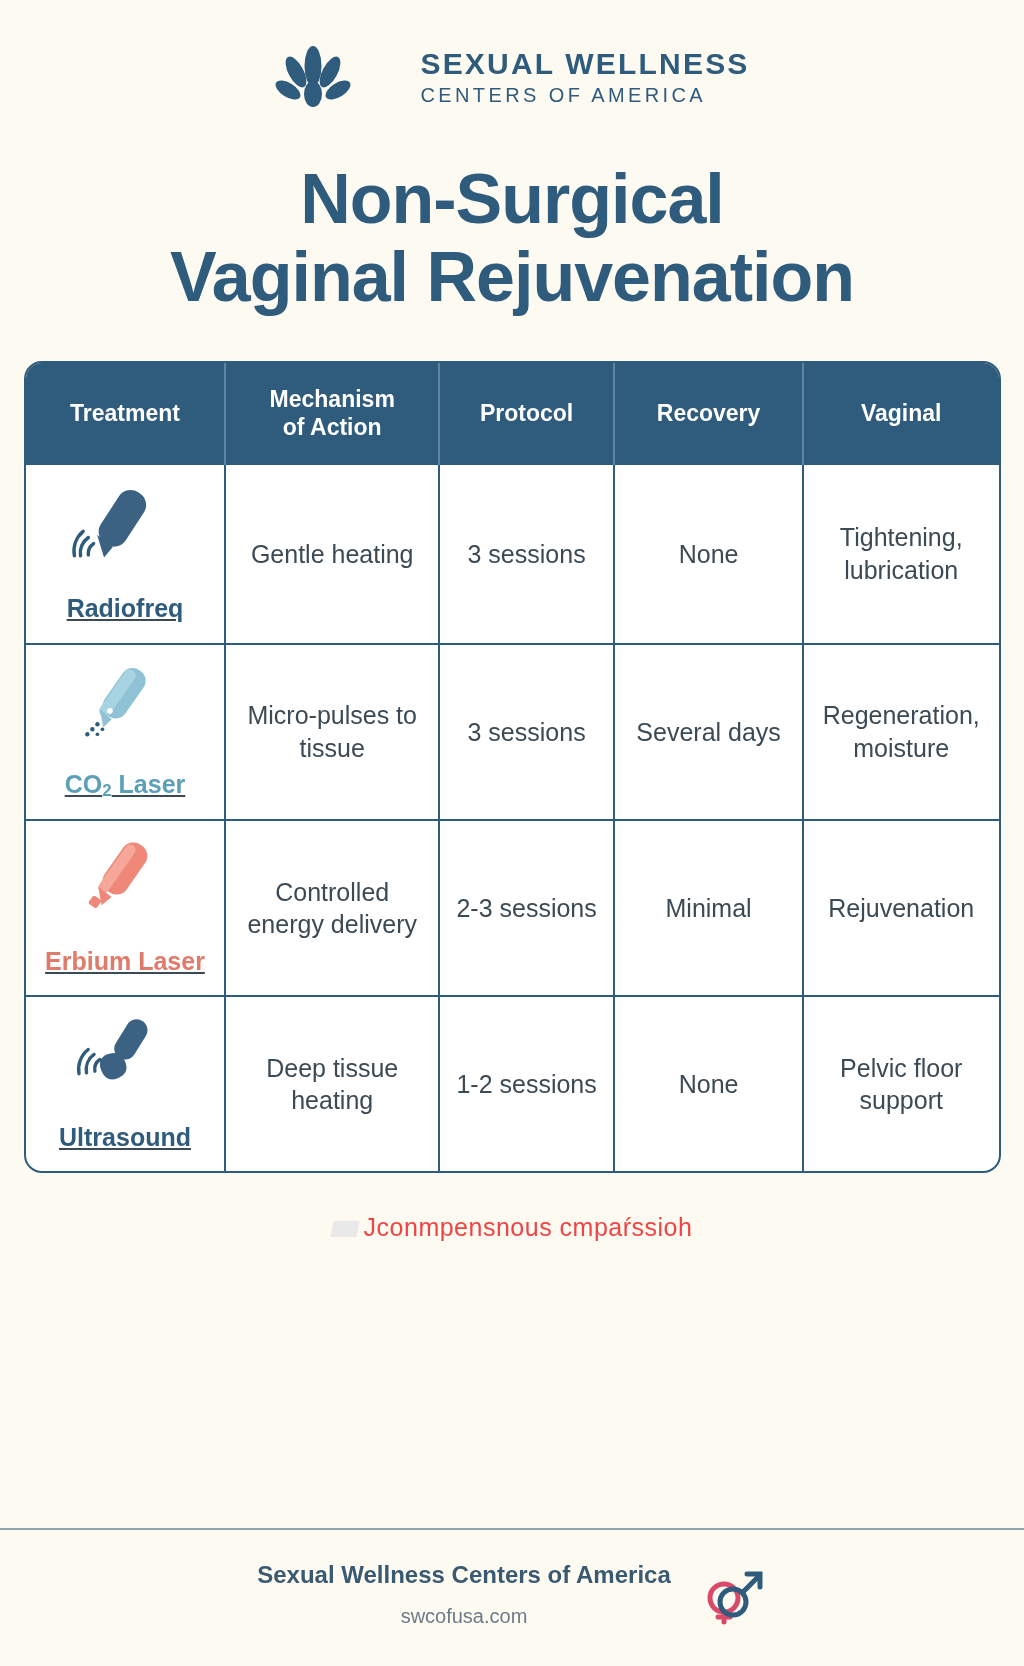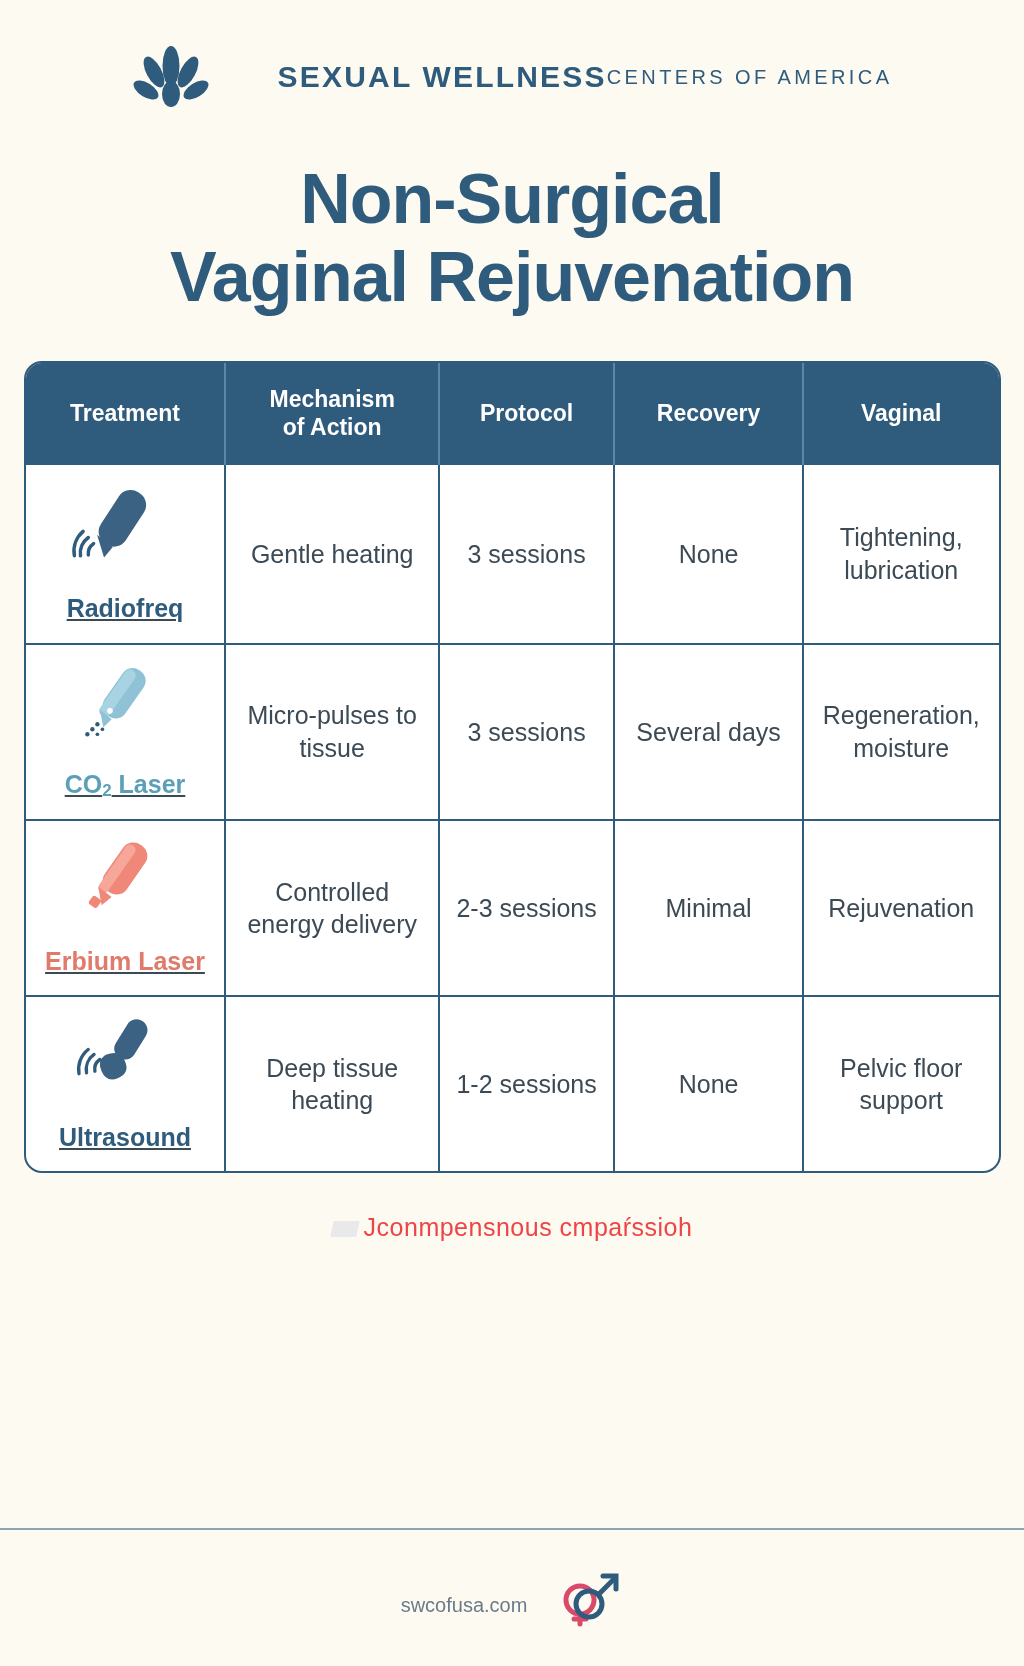--- a/index.html
+++ b/index.html
@@ -19,21 +19,21 @@
 
   
   .brand {
     display: flex;
     align-items: center;
     justify-content: center;
     gap: 22px;
     padding-top: 38px;
   }
   .brand-logo { width: 78px; height: 78px; flex: none; }
-  .brand-text { display: flex; flex-direction: row; line-height: 1.05; margin-left: 46px; }
+  .brand-text { display: flex; flex-direction: column; line-height: 1.05; margin-left: 46px; }
   .brand-line1 {
     font-size: 30px;
     letter-spacing: 2.2px;
     font-weight: bold;
     color: #2f5b7c;
   }
   .brand-line2 {
     font-size: 20px;
     letter-spacing: 3.4px;
     color: #2f5b7c;
@@ -302,20 +302,21 @@
     </table>
   </div>
 
   <div class="caption">
     <span class="caption-mark"></span><span>Jconmpensnous cmpaŕssioh</span>
   </div>
 
   <div class="footer-rule"></div>
   <div class="footer">
     <div class="footer-text">
+      <div class="footer-name">Sexual Wellness Centers of America</div>
       <div class="footer-url">swcofusa.com</div>
     </div>
     <span class="footer-mark">
       <svg viewBox="0 0 70 62" width="70" height="62" aria-hidden="true">
         <g fill="none" stroke="#d94a6a" stroke-width="5" stroke-linecap="round">
           <circle cx="27" cy="34" r="14"></circle>
           <path d="M27 48 v10"></path>
           <path d="M21 53 h12"></path>
         </g>
         <g fill="none" stroke="#2f5b7c" stroke-width="5" stroke-linecap="round">

